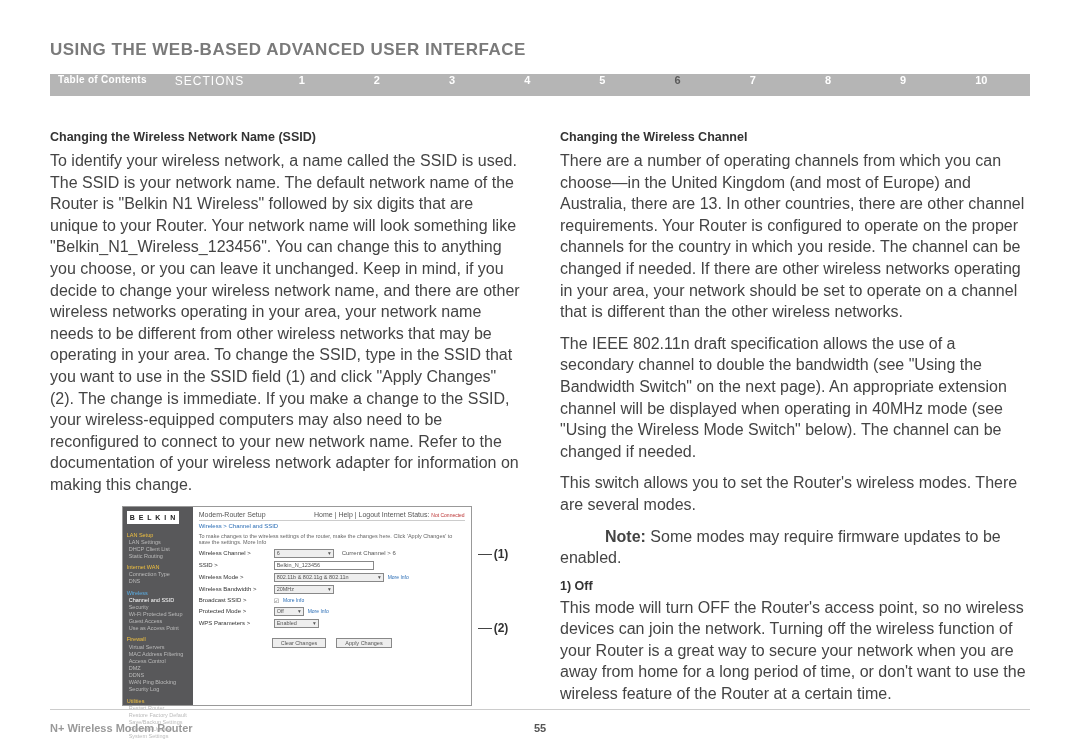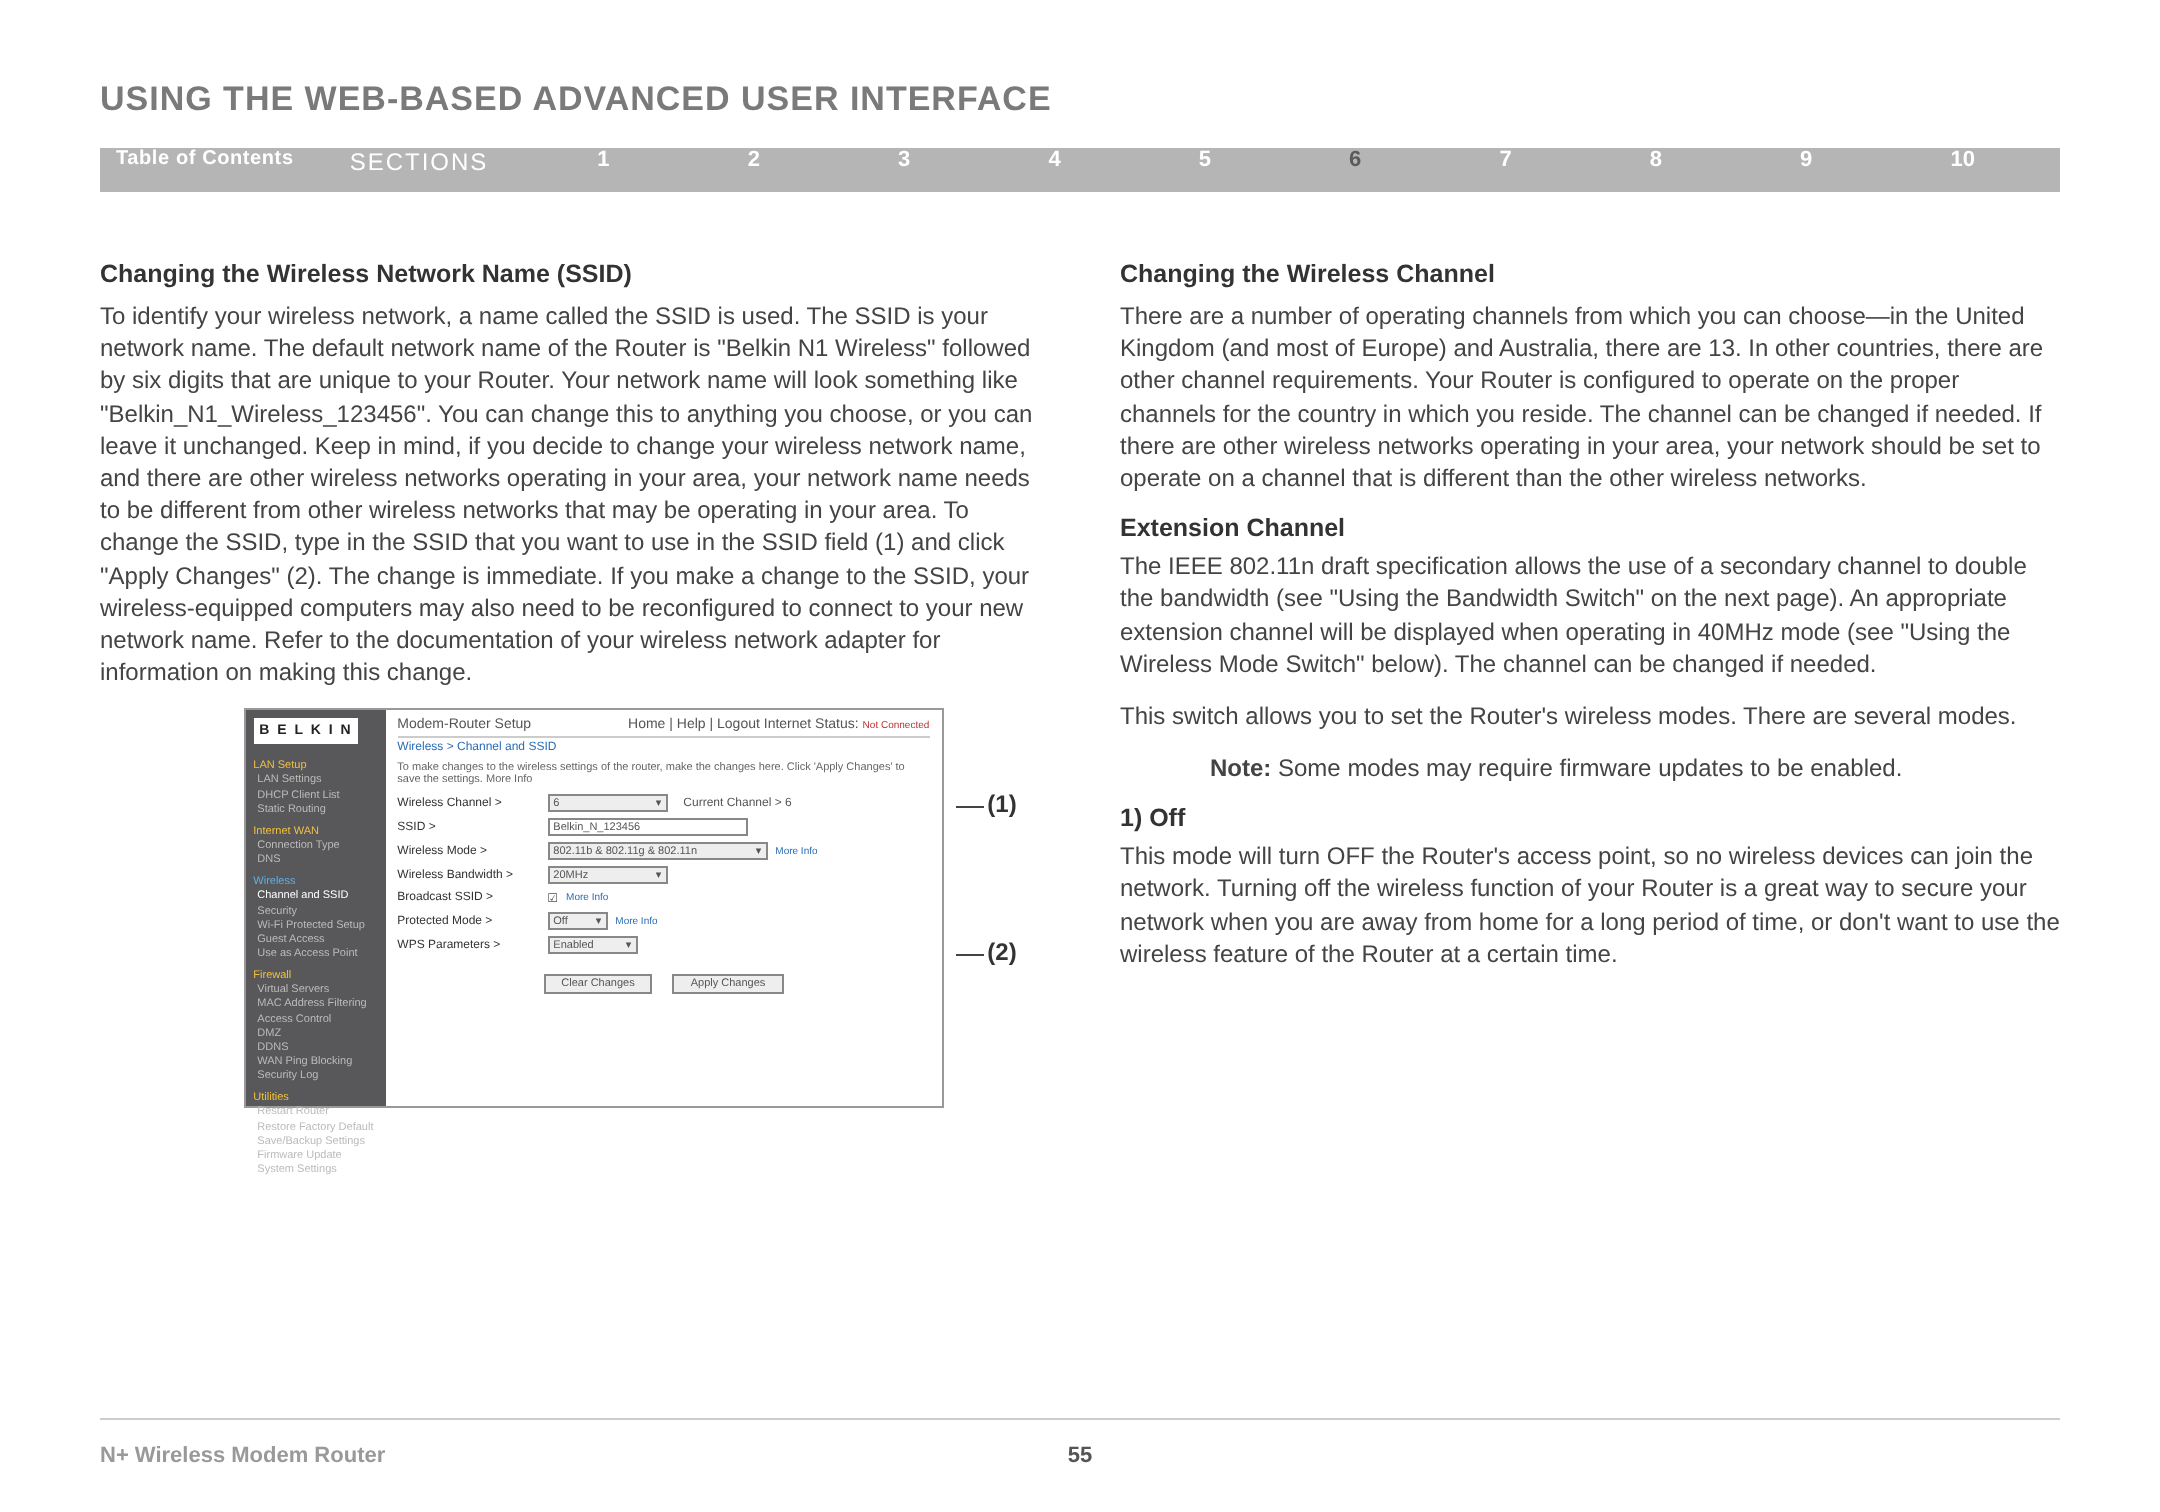--- a/index.html
+++ b/index.html
@@ -32,21 +32,21 @@
     margin-bottom: 30px;
   }
   .toc { font-weight: bold; font-size: 10px; letter-spacing: 0.3px; }
   .sections-label { font-weight: normal; font-size: 12px; letter-spacing: 1px; margin-left: 28px; margin-right: 20px; }
   .nav-nums { display: flex; flex: 1; justify-content: space-around; }
   .nav-num { font-size: 11px; font-weight: bold; color: #fff; cursor: pointer; }
   .nav-num.active { color: #5b5b5b; }
   .columns { display: flex; gap: 40px; justify-content: space-between; }
   .col { flex: 1; min-width: 0; }
   .heading { font-weight: bold; font-size: 12.5px; color: #333; margin-bottom: 6px; margin-top: 4px; }
-  .body-text { font-size: 12px; line-height: 1.35; color: #444; margin-bottom: 10px; }
+  .body-text { font-size: 16px; line-height: 1.35; color: #444; margin-bottom: 10px; }
   .note-label { font-weight: bold; padding-left: 45px; }
   .sub-heading { font-weight: bold; font-size: 12.5px; margin-top: 10px; margin-bottom: 4px; color: #333;}
   .screenshot-wrap { display: flex; align-items: center; justify-content: center; margin: 8px 0 10px 60px; }
   .screenshot {
     width: 350px;
     height: 200px;
     border: 1px solid #999;
     background: #fff;
     display: flex;
     font-size: 6px;
@@ -227,21 +227,20 @@
           <div class="callout"><span class="callout-line"></span><span>(2)</span></div>
         </div>
       </div>
 
     </div>
 
     <div class="col">
       <div class="heading">Changing the Wireless Channel</div>
       <div class="body-text">There are a number of operating channels from which you can choose—in the United Kingdom (and most of Europe) and Australia, there are 13. In other countries, there are other channel requirements. Your Router is configured to operate on the proper channels for the country in which you reside. The channel can be changed if needed. If there are other wireless networks operating in your area, your network should be set to operate on a channel that is different than the other wireless networks.</div>
 
-      <div class="sub-heading">Extension Channel</div>
       <div class="body-text">The IEEE 802.11n draft specification allows the use of a secondary channel to double the bandwidth (see "Using the Bandwidth Switch" on the next page). An appropriate extension channel will be displayed when operating in 40MHz mode (see "Using the Wireless Mode Switch" below). The channel can be changed if needed.</div>
 
       <div class="body-text">This switch allows you to set the Router's wireless modes. There are several modes.</div>
       <div class="body-text">
         <span class="note-label">Note:</span><span> Some modes may require firmware updates to be enabled.</span>
       </div>
 
       <div class="sub-heading">1) Off</div>
       <div class="body-text">This mode will turn OFF the Router's access point, so no wireless devices can join the network. Turning off the wireless function of your Router is a great way to secure your network when you are away from home for a long period of time, or don't want to use the wireless feature of the Router at a certain time.</div>
     </div>

